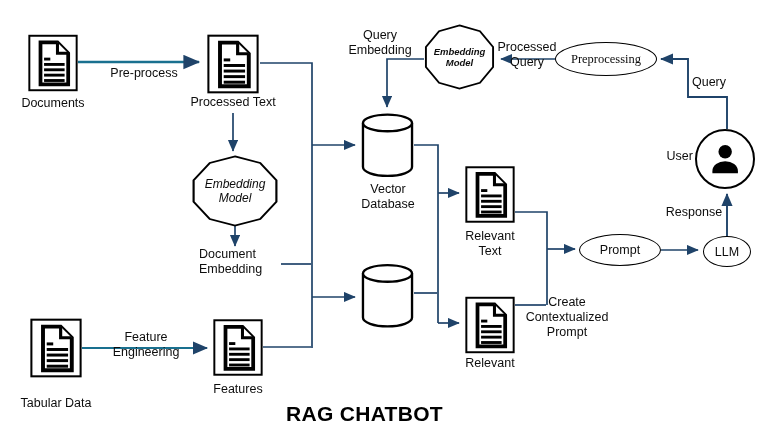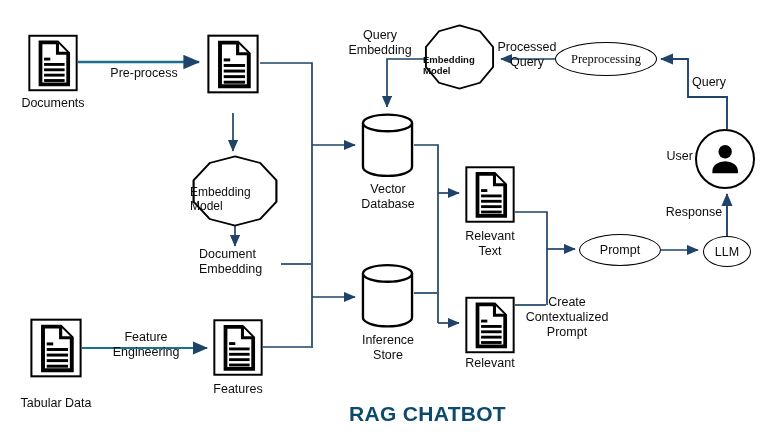--- a/index.html
+++ b/index.html
@@ -13,36 +13,36 @@
     position:absolute;font-size:12.5px;line-height:15px;color:#0d0d0d;
     text-align:center;white-space:normal;
   }
   .lbl.left{text-align:left;}
   .lbl.right{text-align:right;}
   .icon-doc svg{display:block;width:100%;height:100%;}
   .cyl svg{display:block;width:100%;height:100%;}
   .decagon{position:absolute;}
   .decagon svg{position:absolute;left:0;top:0;width:100%;height:100%;}
   .decagon .inner{
-    position:absolute;left:0;top:8px;width:100%;height:100%;
-    display:flex;align-items:center;justify-content:center;text-align:left;
+    position:absolute;left:0;top:0;width:100%;height:100%;
+    display:flex;align-items:center;justify-content:center;text-align:center;font-style:italic;
   }
   .ellipse{
     position:absolute;border:1.8px solid #000;border-radius:50%;background:#fff;
     display:flex;align-items:center;justify-content:center;text-align:center;
     box-sizing:border-box;font-size:12.5px;
   }
   .user-circle{
     position:absolute;border:2.2px solid #000;border-radius:50%;background:#fff;
     box-sizing:border-box;display:flex;align-items:center;justify-content:center;
   }
   .user-circle svg{width:72%;height:72%;display:block;}
   #main-title{
     position:absolute;font-weight:bold;font-size:21px;letter-spacing:0.3px;
-    text-align:right;color:#0c4a6e;
+    text-align:left;color:#000000;
   }
 </style>
 </head>
 <body>
 
 <div id="canvas">
 
   <svg id="wires" width="770" height="432" viewBox="0 0 770 432">
     <defs>
       <marker id="mNavy" markerWidth="9" markerHeight="8" refX="6.5" refY="3" orient="auto">
@@ -191,25 +191,25 @@
   </div>
 
   <div class="user-circle" style="left:695px;top:129px;width:60px;height:60px;">
     <svg viewBox="0 0 60 60">
         <circle cx="30" cy="19" r="10" fill="#000"></circle>
         <path d="M11 51 v-3 a19 15 0 0 1 38 0 v3 z" fill="#000"></path>
       </svg>
   </div>
 
   <div class="lbl" style="left:13px;top:96px;width:80px;">Documents</div>
+  <div class="lbl" style="left:184px;top:95px;width:98px;">Processed Text</div>
   <div class="lbl left" style="left:199px;top:247px;width:82px;">Document Embedding</div>
   <div class="lbl" style="left:12px;top:396px;width:88px;">Tabular Data</div>
   <div class="lbl" style="left:198px;top:382px;width:80px;">Features</div>
   <div class="lbl" style="left:347px;top:182px;width:82px;">Vector Database</div>
-  <div class="lbl" style="left:347px;top:333px;width:82px;">Inference Store</div>
   <div class="lbl" style="left:453px;top:229px;width:74px;text-align:center;">Relevant Text</div>
   <div class="lbl" style="left:453px;top:356px;width:74px;">Relevant</div>
   <div class="lbl right" style="left:655px;top:149px;width:38px;">User</div>
 
   <div class="lbl" style="left:98px;top:66px;width:92px;">Pre-process</div>
   <div class="lbl" style="left:341px;top:28px;width:78px;">Query Embedding</div>
   <div class="lbl" style="left:104px;top:330px;width:84px;">Feature Engineering</div>
   <div class="lbl" style="left:492px;top:40px;width:70px;">Processed Query</div>
   <div class="lbl" style="left:686px;top:75px;width:46px;">Query</div>
   <div class="lbl" style="left:658px;top:205px;width:72px;">Response</div>

